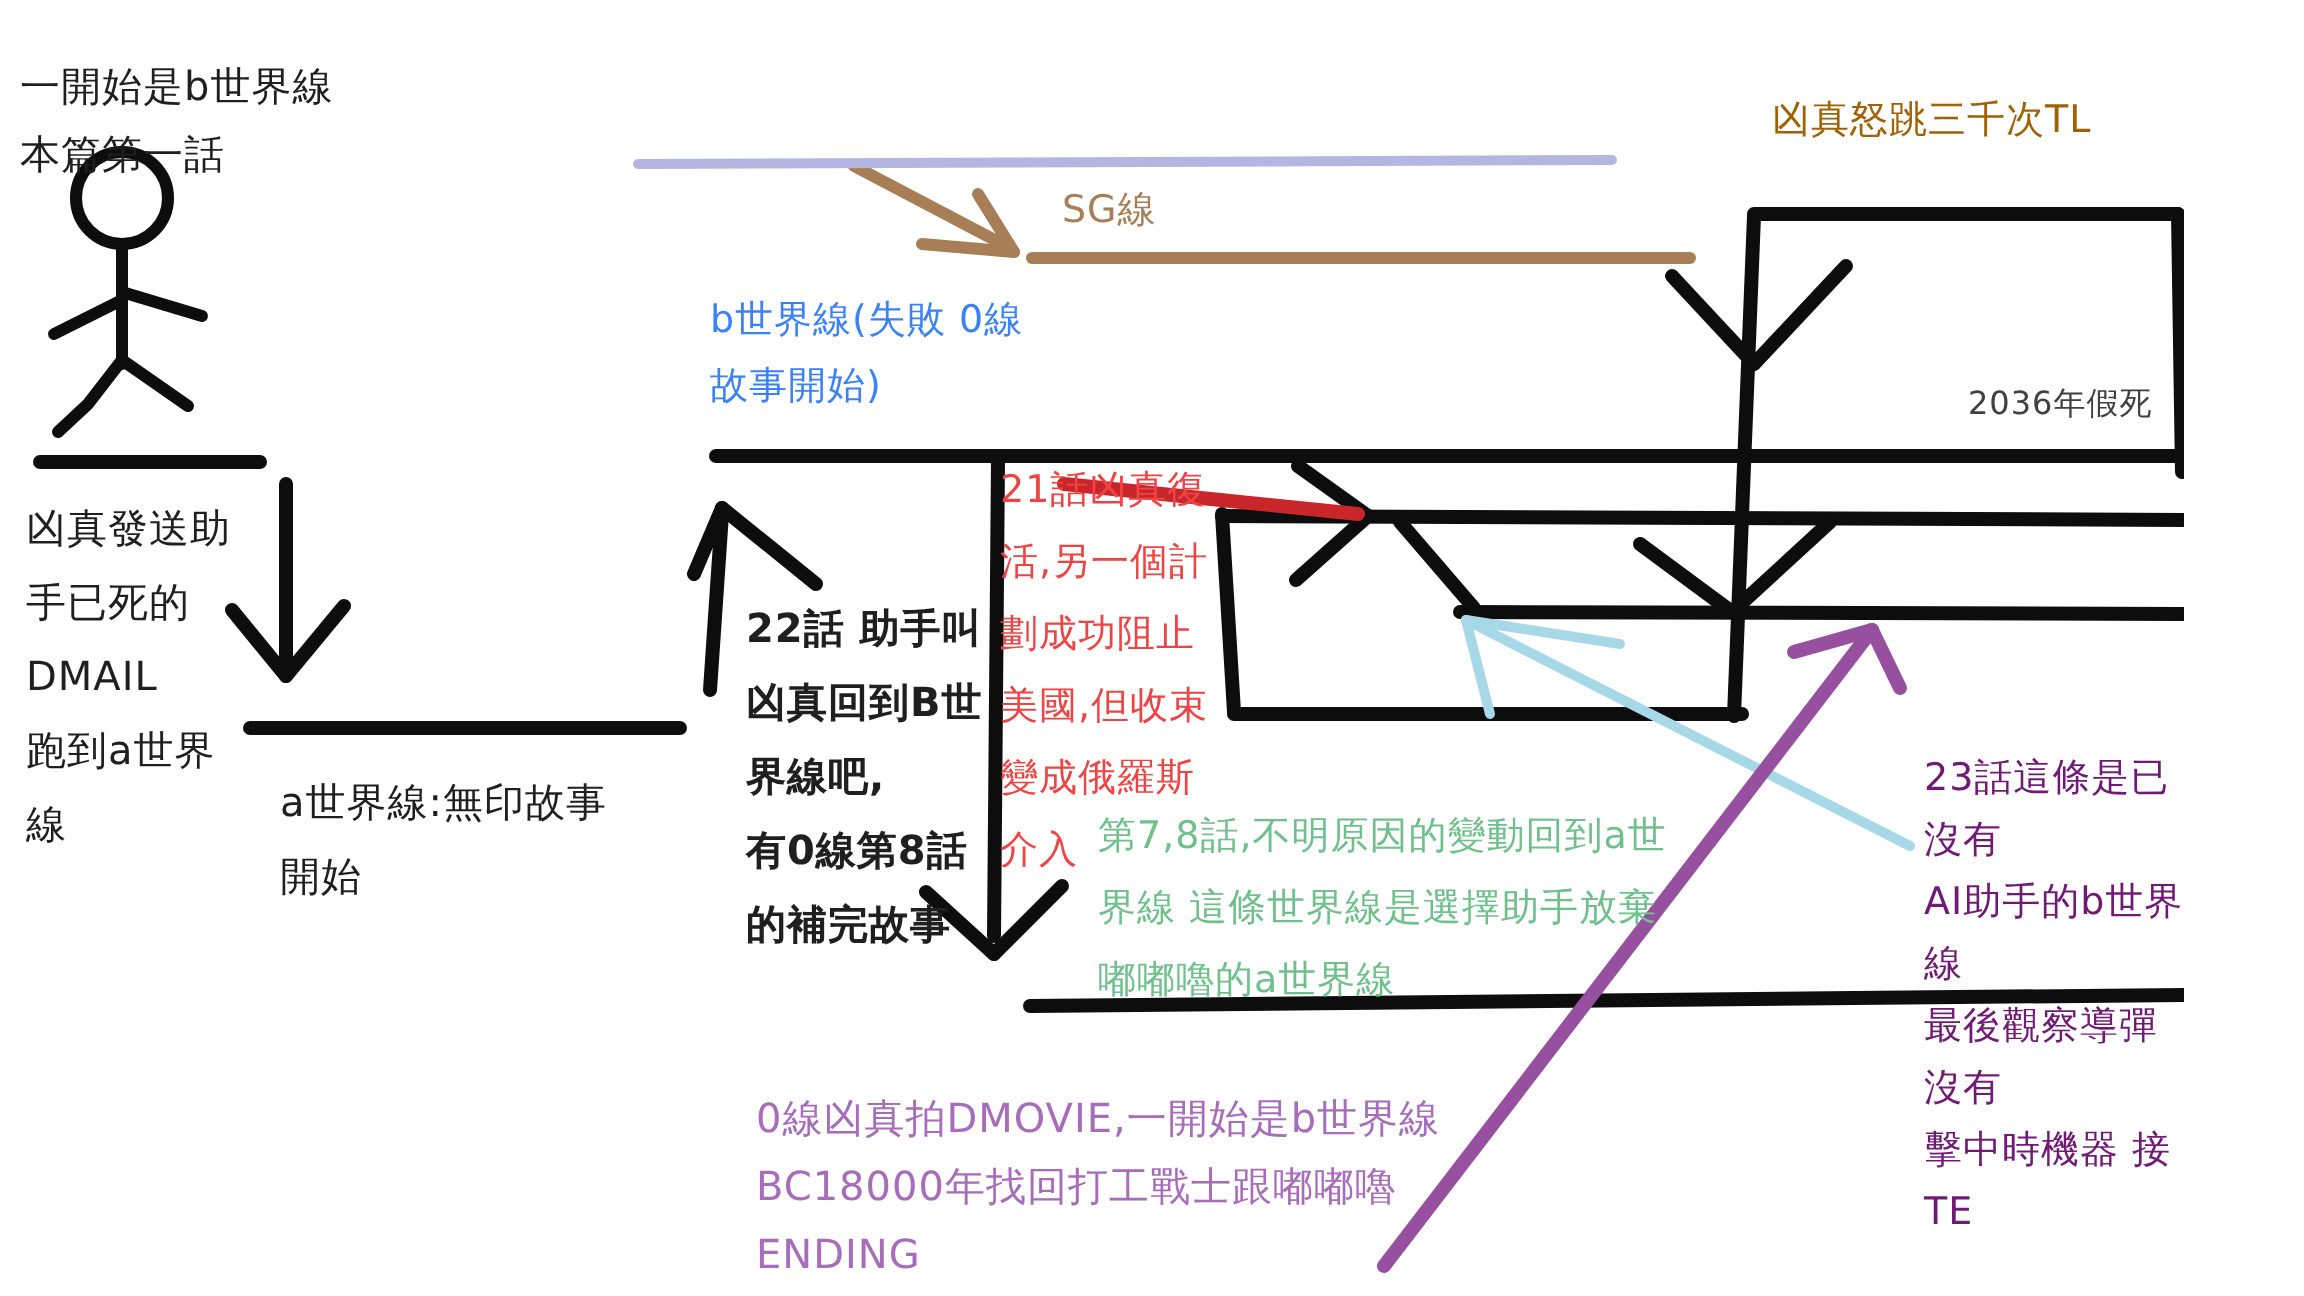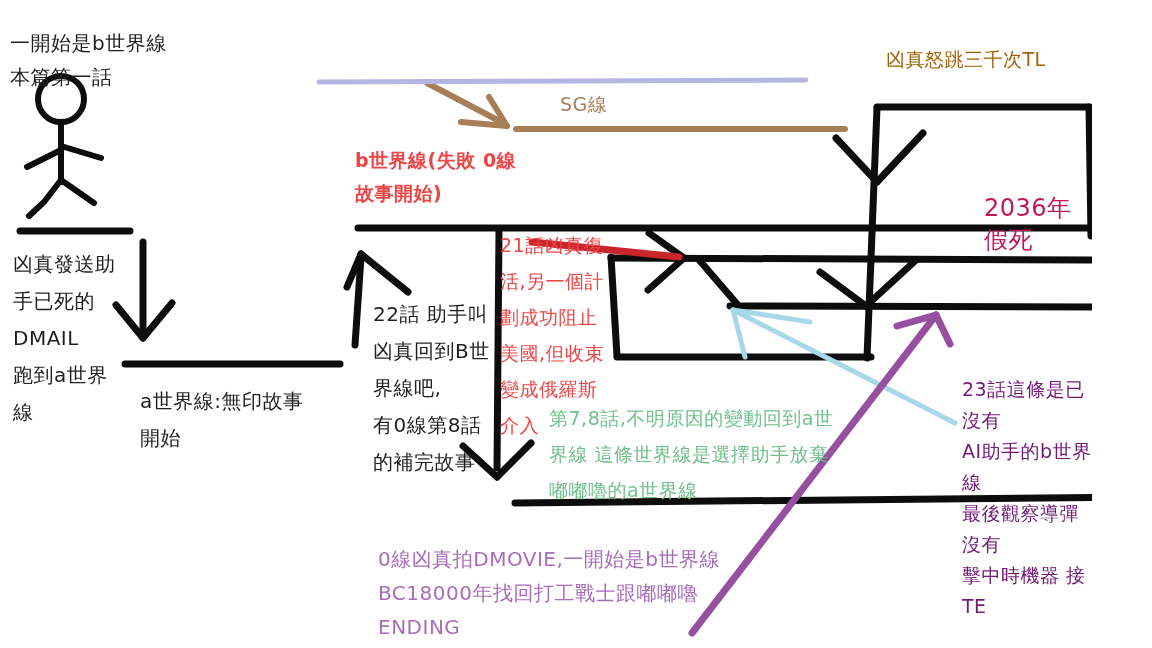--- a/index.html
+++ b/index.html
@@ -98,39 +98,39 @@
       <path d="M692,633 L936,315"></path>
       <path d="M936,315 L897,326"></path>
       <path d="M936,315 L950,344"></path>
     </g>
   </svg>
 
   <div class="t" style="left: 10px; top: 26px; font-size: 20px; line-height: 34px; color: rgb(31, 31, 31);">一開始是b世界線
 本篇第一話</div>
 
 
-  <div class="t" style="left: 531px; top: 92px; font-size: 19px; color: rgb(168, 126, 87); margin-left: 29px;">SG線</div>
+  <div class="t" style="left: 531px; top: 92px; font-size: 19px; color: rgb(168, 126, 87);">SG線</div>
 
   <div class="t" style="left: 886px; top: 47px; font-size: 19px; color: #a16207;">凶真怒跳三千次TL</div>
 
-  <div class="t" style="left: 355px; top: 144px; font-size: 19px; line-height: 33px; color: #ef4444; font-weight: bold;">b世界線(失敗 0線
+  <div class="t" style="left: 355px; top: 144px; font-size: 19px; line-height: 33px; color: #3b82f6;">b世界線(失敗 0線
 故事開始)</div>
 
-  <div class="t" style="left: 984px; top: 192px; font-size: 24px; color: #be185d;">2036年假死</div>
+  <div class="t" style="left: 984px; top: 192px; font-size: 16px; color: #404040;">2036年假死</div>
 
   <div class="t" style="left: 13px; top: 246px; font-size: 20px; line-height: 37px; color: rgb(31, 31, 31);">凶真發送助
 手已死的
 DMAIL
 跑到a世界
 線</div>
 
   <div class="t" style="left: 140px; top: 383px; font-size: 20px; line-height: 37px; color: rgb(31, 31, 31);">a世界線:無印故事
 開始</div>
 
-  <div class="t" style="left: 373px; top: 296px; font-size: 20px; line-height: 37px; color: rgb(31, 31, 31);">22話 助手叫
+  <div class="t" style="left: 373px; top: 296px; font-size: 20px; line-height: 37px; color: rgb(31, 31, 31); font-weight: bold;">22話 助手叫
 凶真回到B世
 界線吧,
 有0線第8話
 的補完故事</div>
 
   <div class="t" style="left: 500px; top: 227px; font-size: 19px; line-height: 36px; color: #ef4444;">21話凶真復
 活,另一個計
 劃成功阻止
 美國,但收束
 變成俄羅斯

